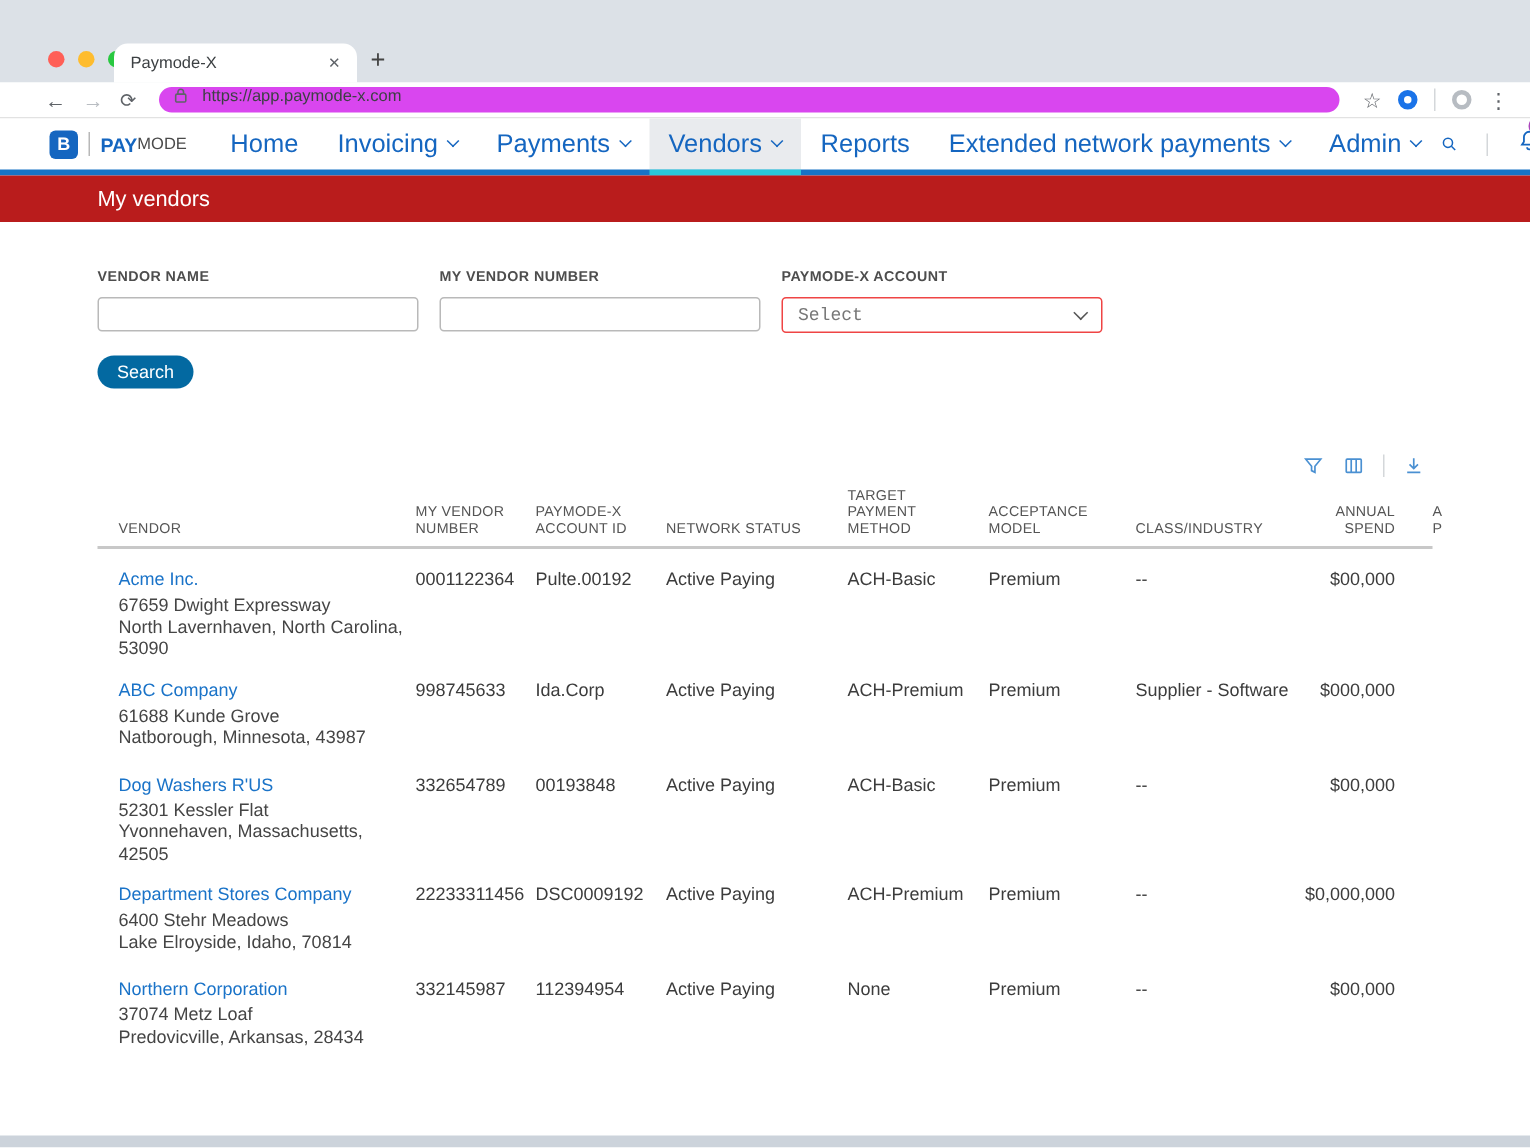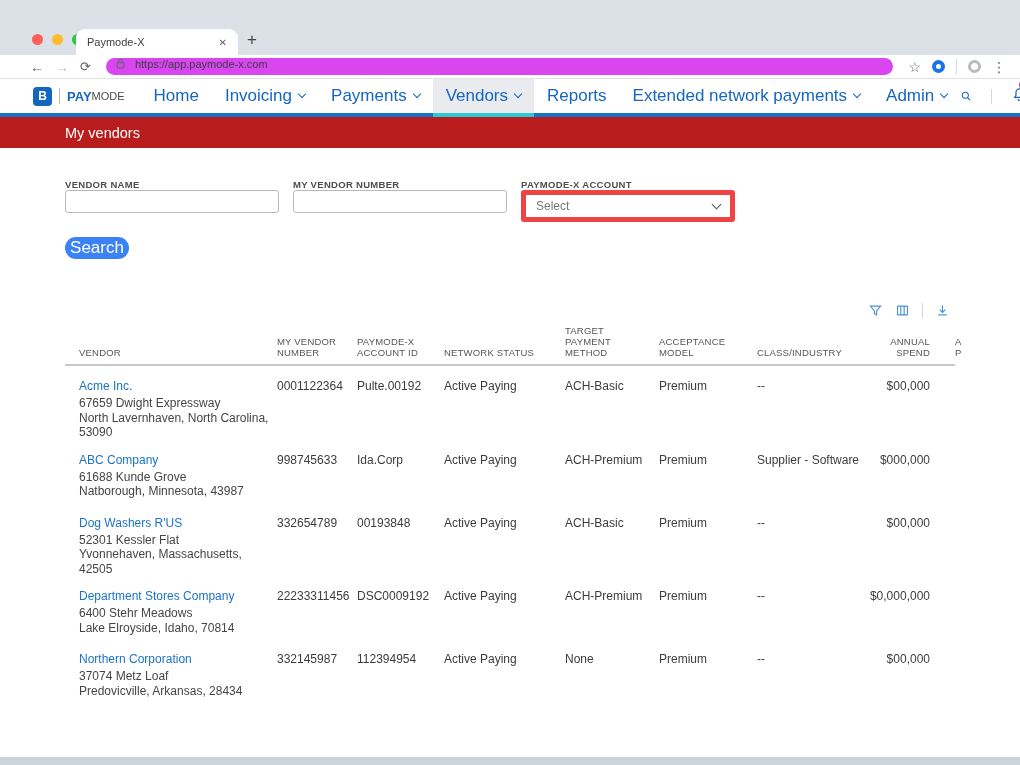--- a/index.html
+++ b/index.html
@@ -57,30 +57,30 @@
   .user-login { color:#1e6fc0; font-size:9px; }
 
   
   .page-header { position:absolute; top:117px; left:0; width:1020px; height:31px; background:#b91c1c;
                  color:#ffffff; display:flex; align-items:center; padding-left:65px; font-size:14.5px; font-weight:500; }
 
   
   .content { position:absolute; top:148px; left:0; width:1020px; height:609px; background:#ffffff; }
   .form-row { position:absolute; top:31px; left:65px; display:flex; gap:14px; }
   .field { width:214px; }
-  .field-label { font-size:9.5px; font-weight:700; color:#4d4d4d; letter-spacing:.3px; }
+  .field-label { font-size:9.5px; font-weight:700; color:#4d4d4d; letter-spacing:.3px; margin-bottom:8px; }
   .field input { width:214px; height:23px; border:1px solid #b9b9b9; border-radius:3px; outline:none;
                  font-family:inherit; font-size:12px; padding:0 8px; }
-  .select-box { width:214px; height:23px; border:5px solid #ef4444; border-radius:3px; display:flex;
-                align-items:center; padding:11px 10px; cursor:pointer; }
+  .select-box { width:214px; height:23px; border:1px solid #ef4444; border-radius:3px; display:flex;
+                align-items:center; padding:11px 10px; cursor:pointer;font-family:Liberation Mono, monospace; }
   .select-value { font-size:12px; color:#777; }
   .select-chev { margin-left:auto; width:7px; height:7px; border-right:1.5px solid #555; border-bottom:1.5px solid #555;
                  transform:rotate(45deg); margin-top:-4px; }
   .btn-search { position:absolute; top:89px; left:65px; width:64px; height:22px; border:none; border-radius:11px;
-                background:#3b82f6; color:#fff; font-family:inherit; font-size:17px; cursor:pointer; }
+                background:#0369a1; color:#fff; font-family:inherit; font-size:12px; cursor:pointer; }
 
   
   .toolbar { position:absolute; top:155px; left:65px; width:885px; display:flex; justify-content:flex-end;
              align-items:center; gap:12px; }
   .tool { cursor:pointer; display:flex; align-items:center; }
 
   
   .vtable { position:absolute; top:177px; left:65px; width:960px; }
   .t-grid { display:grid; grid-template-columns:212px 80px 87px 121px 94px 98px 109px 89px 70px; }
   .t-head { align-items:end; padding-bottom:8px; position:relative; }

